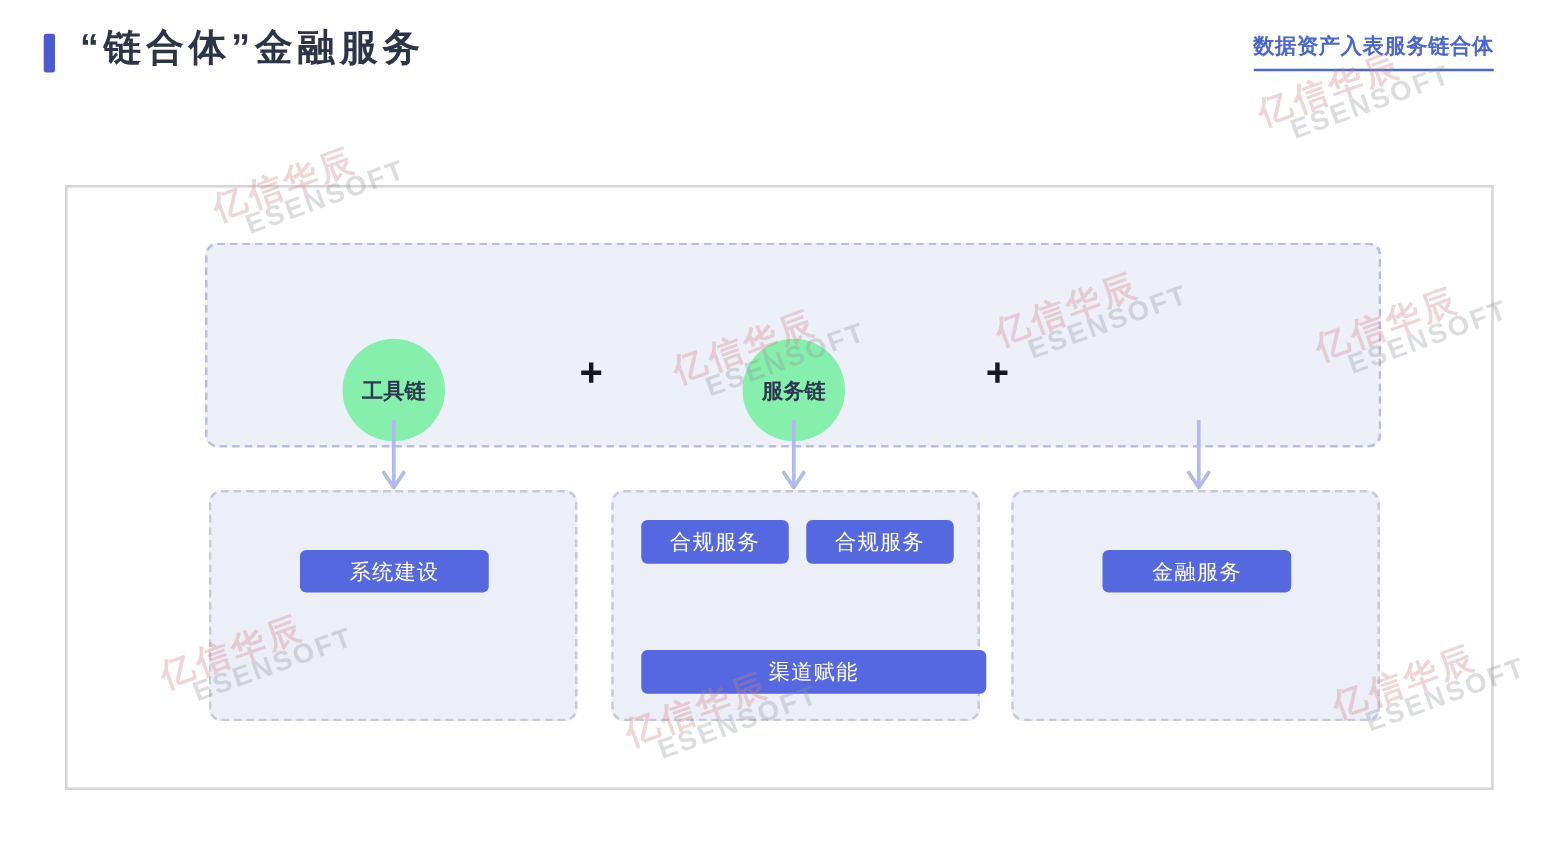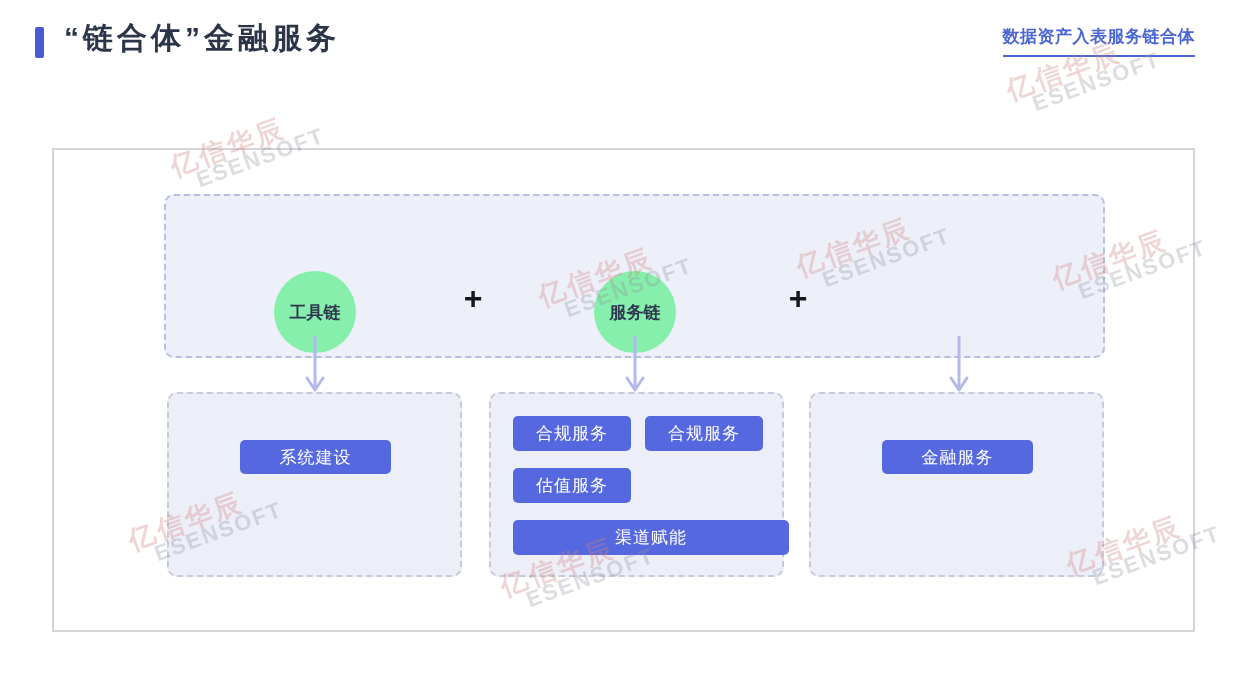--- a/index.html
+++ b/index.html
@@ -156,21 +156,20 @@
         </svg>
     </div>
 
     <div class="group-box g1">
       <div class="pill wide row-a">系统建设</div>
     </div>
 
     <div class="group-box g2">
       <div class="pill small col-1 grow-1">合规服务</div>
       <div class="pill small col-2 grow-1">合规服务</div>
-      <div class="pill small col-1 grow-2">估值服务</div>
       <div class="pill full">渠道赋能</div>
     </div>
 
     <div class="group-box g3">
       <div class="pill wide row-a">金融服务</div>
     </div>
 
   </div>
 
   <div class="watermark wm-1">

